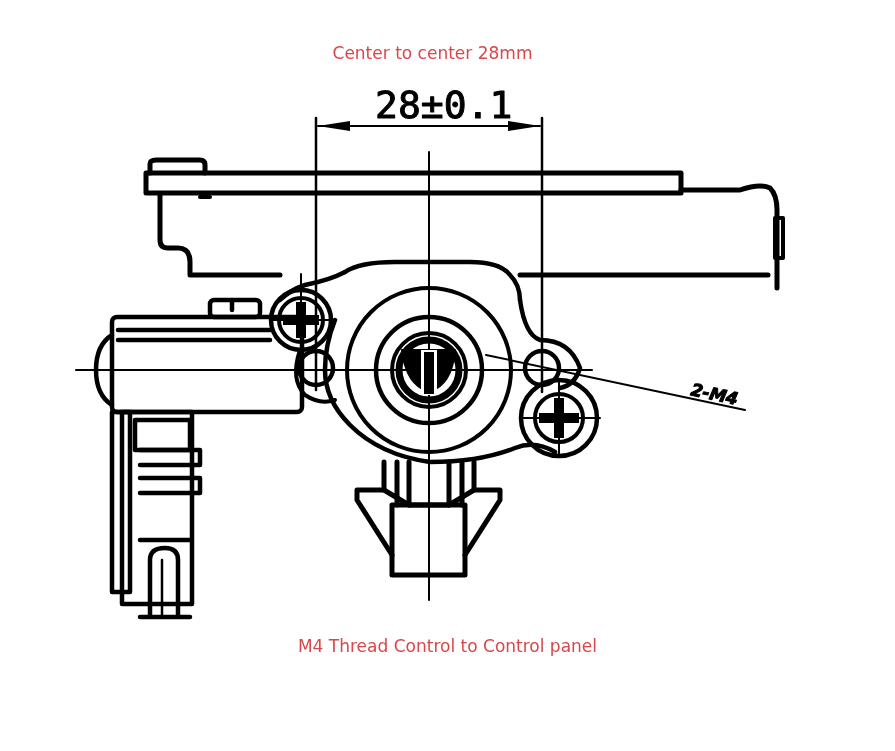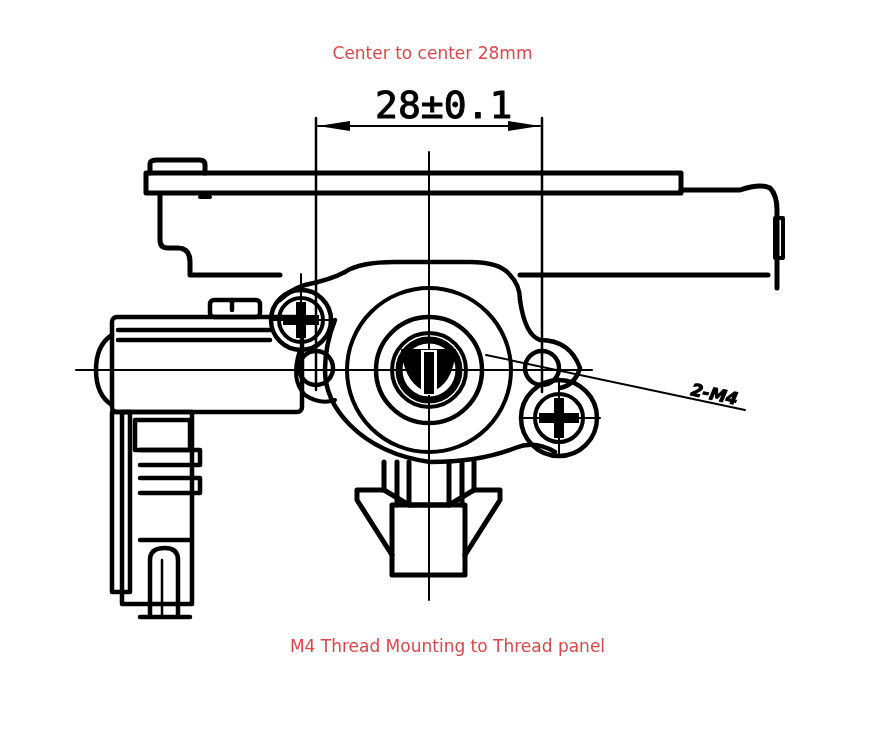--- a/index.html
+++ b/index.html
@@ -8,21 +8,21 @@
   #cap-top { top: 43px; left: -15px; }
   #cap-bottom { top: 636px; left: 0px; }
   svg { position: absolute; left: 0; top: 0; }
   .dim-text { font-family: "DejaVu Sans Mono", monospace; font-size: 38px; fill: #000; }
   .callout-text { font-family: "DejaVu Sans", sans-serif; font-weight: bold; font-style: italic; font-size: 17px; fill: #000; }
 </style>
 </head>
 <body>
 
 <div id="cap-top" class="caption">Center to center 28mm</div>
-<div id="cap-bottom" class="caption">M4 Thread Mounting to Thread panel</div>
+<div id="cap-bottom" class="caption">M4 Thread Control to Control panel</div>
 
 <svg width="895" height="751" viewBox="0 0 895 751" fill="none" stroke="#000" stroke-linecap="round" stroke-linejoin="round">
 
   <g>
     <text class="dim-text" x="375" y="118">28±0.1</text>
     <line x1="316" y1="118" x2="316" y2="390" stroke-width="2.5"></line>
     <line x1="542" y1="118" x2="542" y2="392" stroke-width="2.5"></line>
     <line x1="318" y1="126" x2="540" y2="126" stroke-width="2"></line>
     <polygon points="318,126 350,121 350,131" fill="#000" stroke="none"></polygon>
     <polygon points="540,126 508,121 508,131" fill="#000" stroke="none"></polygon>

